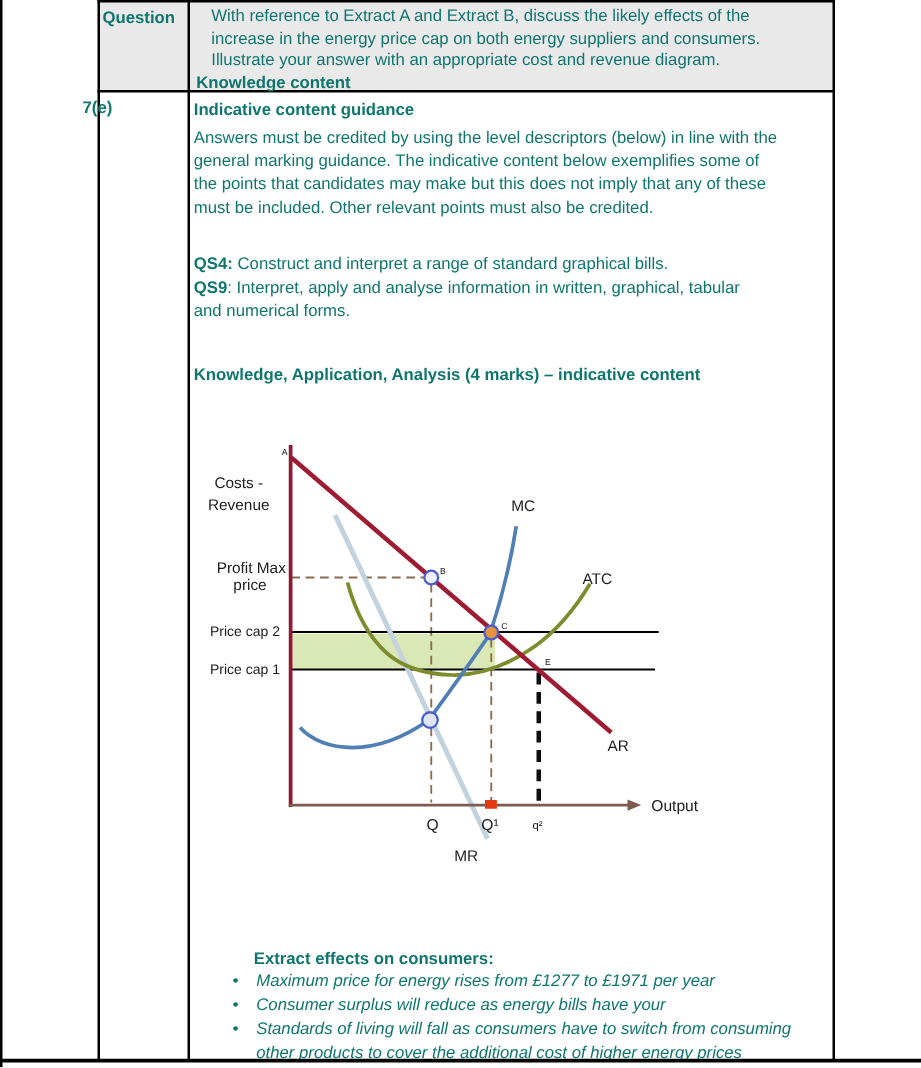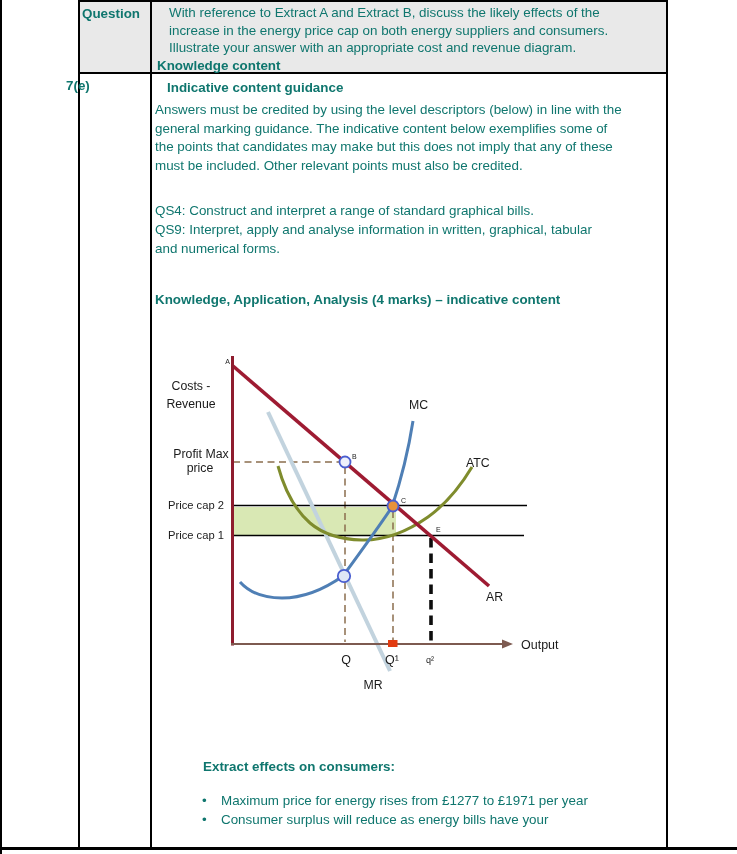--- a/index.html
+++ b/index.html
@@ -10,34 +10,34 @@
   }
   .edge-left{position:absolute;left:0;top:0;width:2px;height:854px;background:#000;}
   .bottom-rule{position:absolute;left:0;top:847px;width:737px;height:3px;background:#000;}
   .tbl{position:absolute;left:78px;top:0;width:590px;height:848px;
        border-left:2px solid #000;border-right:2px solid #000;border-top:2px solid #000;
        box-sizing:border-box;}
   .header-row-bg{position:absolute;left:78px;top:0;width:590px;height:72px;background:#e9e9e9;}
   .row-divider{position:absolute;left:78px;top:72px;width:590px;height:2px;background:#000;}
   .col-divider{position:absolute;left:150px;top:0;width:2px;height:848px;background:#000;}
   .txt{position:absolute;font-size:13.4px;line-height:18.4px;white-space:pre-line;}
-  .b{font-weight:normal;}
+  .b{font-weight:bold;}
   .q-label{left:82px;top:5px;font-weight:bold;}
   .q-text{left:157px;top:4px;line-height:17.6px;margin-left:12px;}
   .q-sub{left:157px;top:57px;font-weight:bold;}
   .row2-label{left:66px;top:77px;font-weight:bold;}
-  .guid-head{left:155px;top:79px;font-weight:bold;margin-left:12px;}
+  .guid-head{left:155px;top:79px;font-weight:bold;}
   .guid-para{left:155px;top:101px;line-height:18.5px;width:512px;}
   .qs4{left:155px;top:202px;}
   .qs9{left:155px;top:221px;line-height:18.5px;}
   .kaa{left:155px;top:291px;font-weight:bold;}
   .cap-para{left:201px;top:702px;line-height:19px;}
   .neg-head{left:203px;top:758px;font-weight:bold;}
-  .bullets{position:absolute;left:184px;top:775px;margin:16px;padding:0;list-style:none;
-           font-size:13.4px;line-height:19px;}
+  .bullets{position:absolute;left:184px;top:775px;margin:0;padding:0;list-style:none;
+           font-size:13.4px;line-height:19px;font-style:italic;}
   .bullets li{position:relative;padding-left:21px;white-space:pre-line;}
   .bullets li::before{content:"\2022";position:absolute;left:2px;top:0;}
   .diagram{position:absolute;left:160px;top:350px;width:420px;height:345px;}
   .dtext{font-family:"Liberation Sans","DejaVu Sans",sans-serif;fill:#1b1b1b;}
 </style>
 </head>
 <body>
 
 <div class="page">
 
@@ -114,16 +114,18 @@
     <text class="dtext" x="346" y="664" font-size="12.5" text-anchor="middle">Q</text>
     <text class="dtext" x="392" y="664" font-size="12.5" text-anchor="middle">Q¹</text>
     <text class="dtext" x="430" y="663" font-size="9" text-anchor="middle">q²</text>
   </svg>
 
   <div class="txt neg-head">Extract effects on consumers:</div>
 
   <ul class="bullets">
     <li>Maximum price for energy rises from £1277 to £1971 per year</li>
     <li>Consumer surplus will reduce as energy bills have your</li>
+    <li>Standards of living will fall as consumers have to switch from consuming
+other products to cover the additional cost of higher energy prices</li>
   </ul>
 
   <div class="bottom-rule"></div>
 </div>
 
 </body></html>

